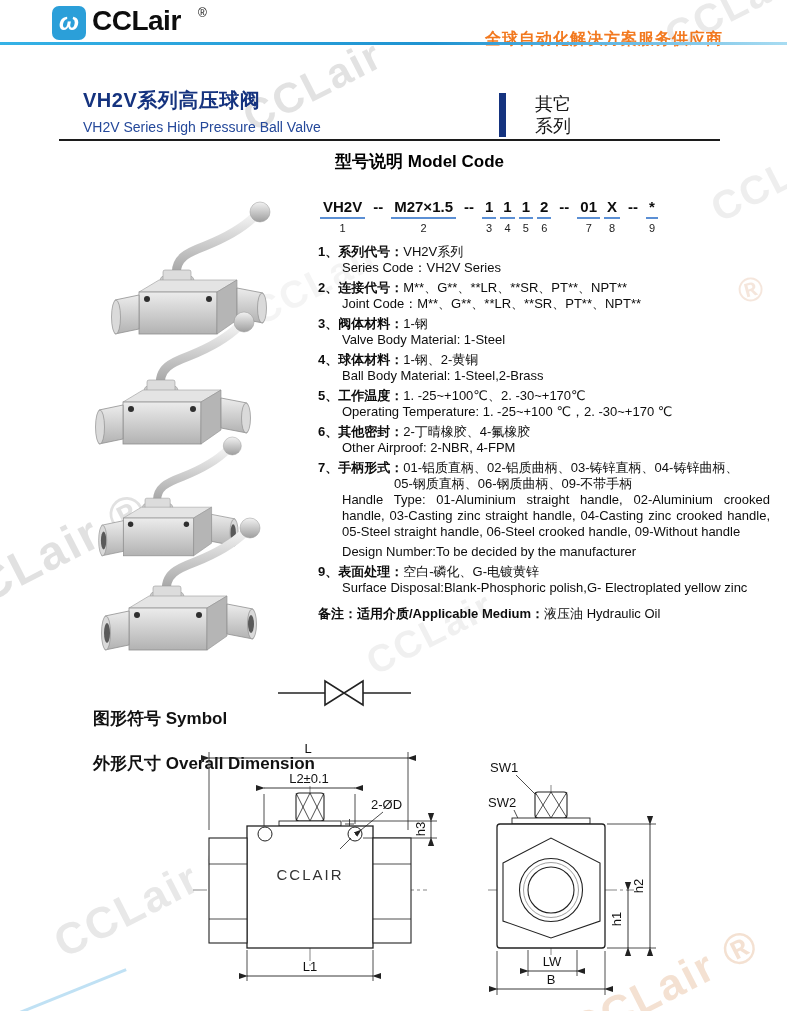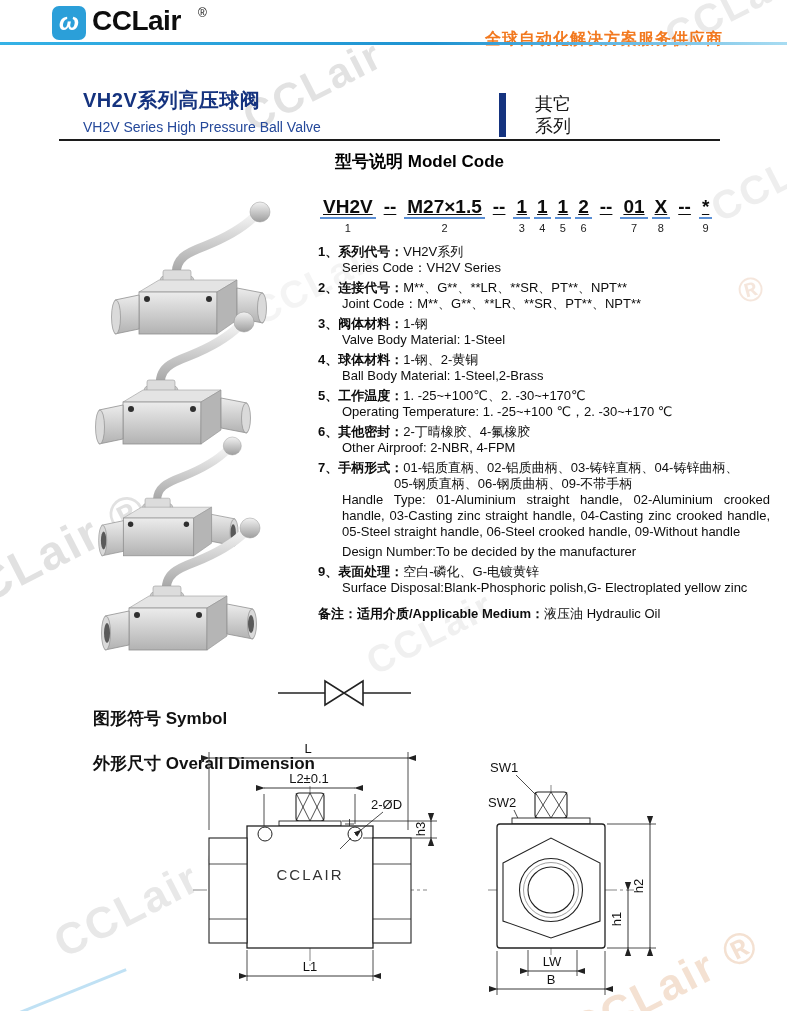--- a/index.html
+++ b/index.html
@@ -20,21 +20,21 @@
   .side-tab { position:absolute; left:499px; top:93px; display:flex;gap:20px; }
   .side-bar { width:7px; height:44px; background:#15337f; margin-right:9px; }
   .side-text { font-size:18px; color:#161616; line-height:22px; }
   .title-rule { position:absolute; left:59px; top:139px; width:661px; height:2px; background:#1c1c1c; }
 
   
   .mc-heading { position:absolute; left:335px; top:150px; font-size:17px; font-weight:bold; color:#000; }
   .mc-line { position:absolute; left:318px; top:196px; display:flex; align-items:flex-start; }
   .seg { display:flex; flex-direction:column; align-items:center; margin:0 2px; }
   .seg.sep { margin:0 3px; }
-  .seg .t { font-size:19px; font-weight:bold; line-height:21px; padding:0 3px; color:#0d0d0d;text-decoration:underline; }
+  .seg .t { font-size:15px; font-weight:bold; line-height:21px; padding:0 3px; color:#0d0d0d; }
   .seg.u .t { border-bottom:2px solid #5b8fd4; }
   .seg .n { font-size:11px; margin-top:3px; color:#222; }
 
   .mc-list { position:absolute; left:318px; top:244px; width:452px; font-size:13px; color:#0d0d0d; }
   .item { margin-bottom:4px; }
   .item .zh { line-height:16px; }
   .item .zh2 { line-height:16px; padding-left:76px; }
   .item .en { line-height:16px; padding-left:24px; }
   .item .en.j { text-align:justify; }
   .b { font-weight:bold; }

